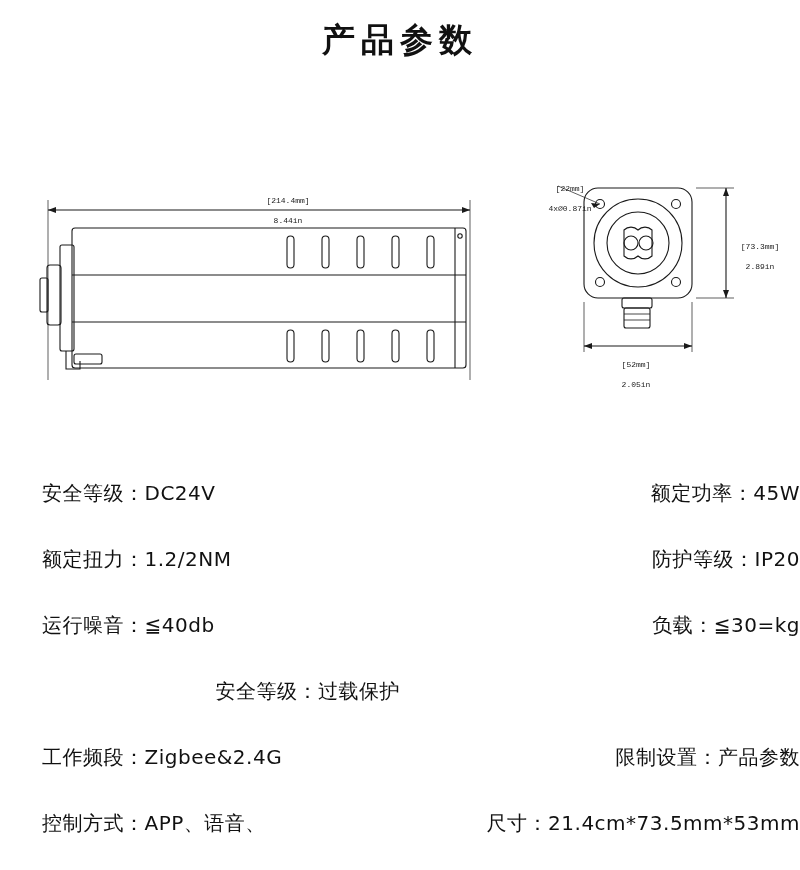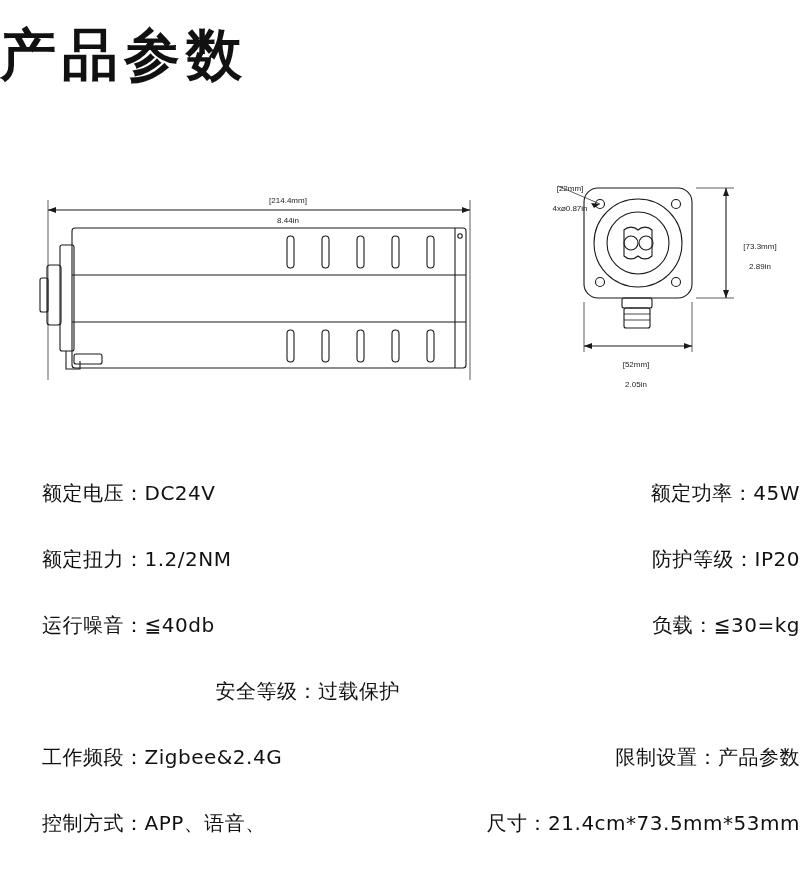--- a/index.html
+++ b/index.html
@@ -7,37 +7,38 @@
     width:800px;height:870px;
     background:#ffffff;
     font-family:"Liberation Sans","DejaVu Sans",sans-serif;
     color:#1a1a1a;
     position:relative;
     overflow:hidden;
   }
   .page-title{
     position:absolute;
     top:18px;left:0;width:800px;
-    font-size:56px;
+    text-align:center;
+    font-size:33px;
     font-weight:700;
     letter-spacing:6px;
     color:#111;
     font-family:"DejaVu Sans","Liberation Sans",sans-serif;
   }
   .diagram{
     position:absolute;
     top:150px;left:0;width:800px;height:280px;
   }
   .dim-label{
     position:absolute;
     font-size:8px;
     line-height:10px;
     color:#222;
     text-align:center;
-    font-family:Liberation Sans, sans-serif;
+    font-family:Liberation Mono, monospace;
     white-space:pre-line;
   }
   .specs{
     position:absolute;
     top:460px;left:0;width:800px;
   }
   .spec-row{
     display:flex;
     width:800px;
     height:66px;
@@ -156,21 +157,21 @@
 
   <div class="dim-label" style="left:604px;top:200px;width:64px;">
     <span>[52mm]</span><br>
     <span>2.05in</span>
   </div>
 
 </div>
 
 <div class="specs">
   <div class="spec-row">
-    <div class="spec-cell left">额定电压：DC24V</div>
+    <div class="spec-cell left">安全等级：DC24V</div>
     <div class="spec-cell right">额定功率：45W</div>
   </div>
   <div class="spec-row">
     <div class="spec-cell left">额定扭力：1.2/2NM</div>
     <div class="spec-cell right">防护等级：IP20</div>
   </div>
   <div class="spec-row">
     <div class="spec-cell left">运行噪音：≦40db</div>
     <div class="spec-cell right">负载：≦30=kg</div>
   </div>

